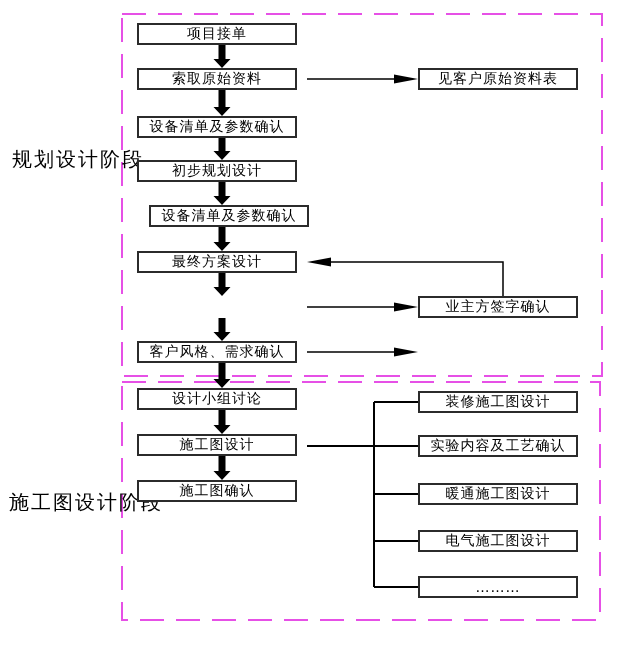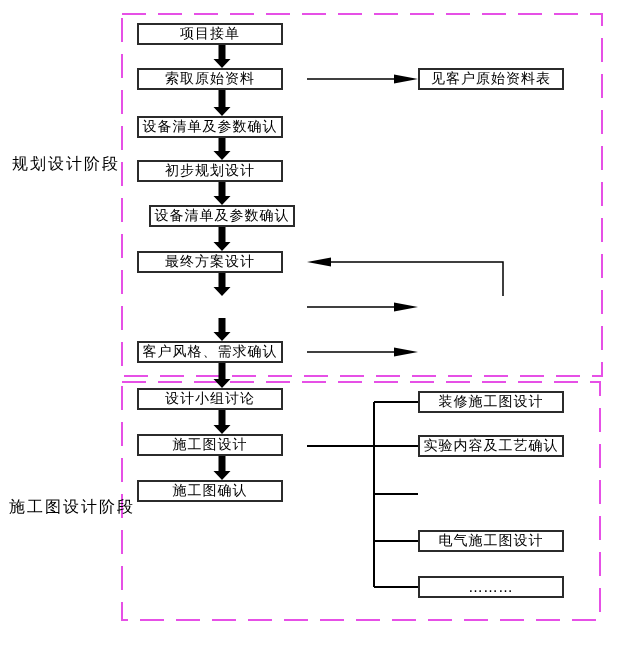--- a/index.html
+++ b/index.html
@@ -2,27 +2,27 @@
 <html><head>
 <meta charset="utf-8">
 <style>
   html,body{margin:0;padding:0;background:#ffffff;}
   .canvas{
     position:relative;width:640px;height:672px;background:#ffffff;overflow:hidden;
     font-family:"DejaVu Sans","Liberation Sans",sans-serif;color:#000;
   }
   .wires{position:absolute;left:0;top:0;}
   .box{
-    position:absolute;width:146px;height:22px;box-sizing:border-box;
+    position:absolute;width:160px;height:22px;box-sizing:border-box;
     border:2px solid #2b2b2b;background:#ffffff;
     display:flex;align-items:center;justify-content:center;
     font-size:14px;letter-spacing:1px;white-space:nowrap;
   }
   .stage-label{
-    position:absolute;font-size:16px;letter-spacing:2px;white-space:nowrap;margin-top:8px;
+    position:absolute;font-size:20px;letter-spacing:2px;white-space:nowrap;
   }
 </style>
 </head>
 <body>
 
 <div class="canvas">
 
   <svg class="wires" width="640" height="672" viewBox="0 0 640 672">
 
     <rect x="122" y="14" width="480" height="362" fill="none" stroke="#e650e6" stroke-width="2" stroke-dasharray="24 12"></rect>
@@ -70,23 +70,25 @@
 
   <div class="box" style="left:137px;top:23px">项目接单</div>
   <div class="box" style="left:137px;top:68px">索取原始资料</div>
   <div class="box" style="left:137px;top:116px">设备清单及参数确认</div>
   <div class="box" style="left:137px;top:160px">初步规划设计</div>
   <div class="box" style="left:149px;top:205px">设备清单及参数确认</div>
   <div class="box" style="left:137px;top:251px">最终方案设计</div>
   <div class="box" style="left:137px;top:341px">客户风格、需求确认</div>
 
   <div class="box" style="left:418px;top:68px">见客户原始资料表</div>
+  <div class="box" style="left:418px;top:296px">业主方签字确认</div>
 
   <div class="box" style="left:137px;top:388px">设计小组讨论</div>
   <div class="box" style="left:137px;top:434px">施工图设计</div>
   <div class="box" style="left:137px;top:480px">施工图确认</div>
 
   <div class="box" style="left:418px;top:391px">装修施工图设计</div>
   <div class="box" style="left:418px;top:435px">实验内容及工艺确认</div>
+  <div class="box" style="left:418px;top:483px">暖通施工图设计</div>
   <div class="box" style="left:418px;top:530px">电气施工图设计</div>
   <div class="box" style="left:418px;top:576px">………</div>
 
 </div>
 
 </body></html>

